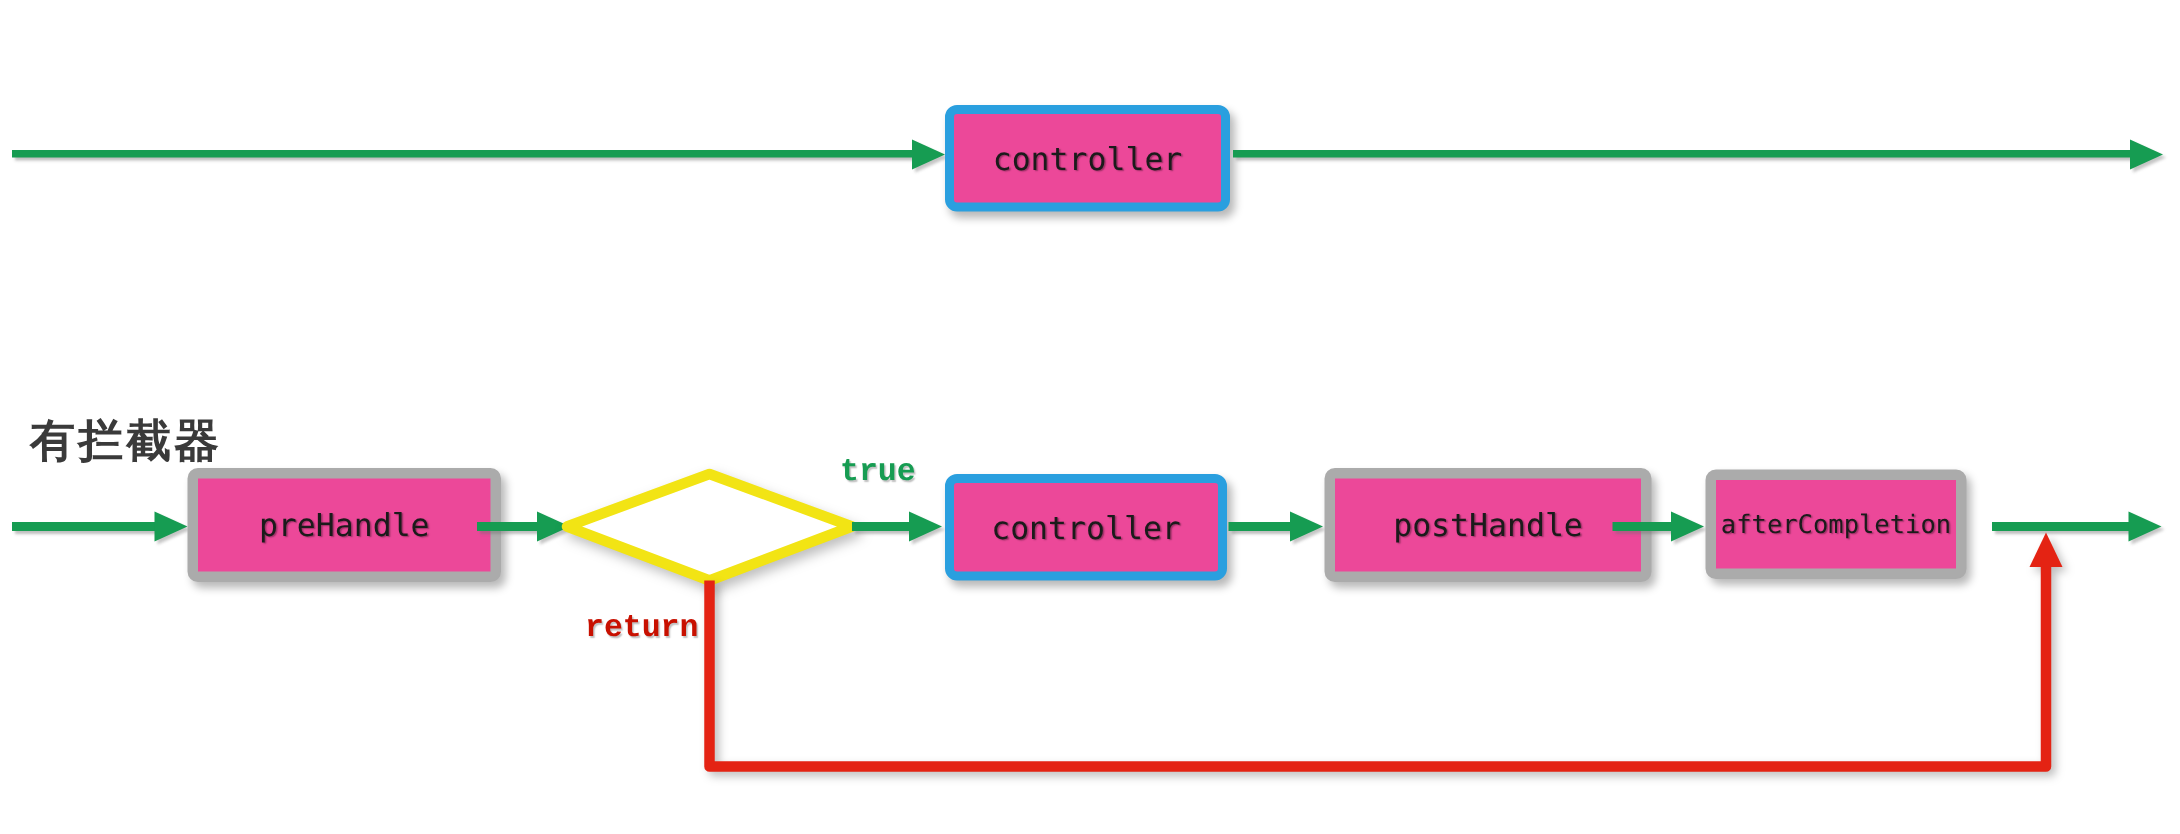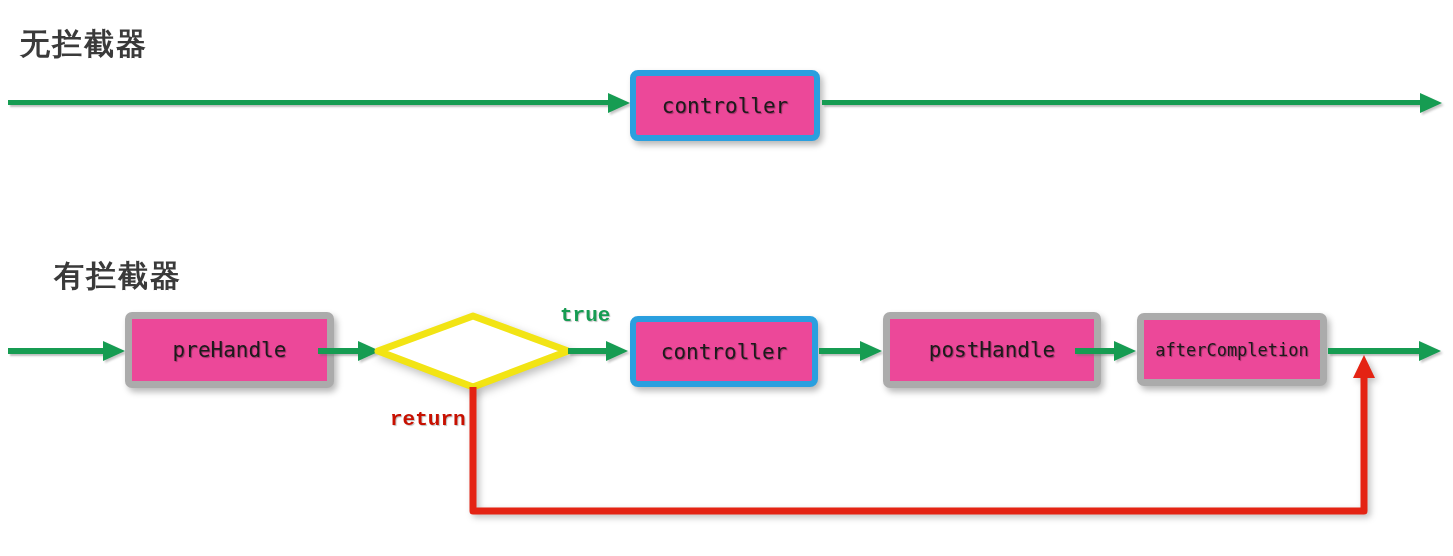--- a/index.html
+++ b/index.html
@@ -18,21 +18,21 @@
   .section-title {
     position: absolute;
     left: 20px;
     font-size: 30px;
     font-weight: bold;
     color: var(--title-text, #3a3a3a);
     letter-spacing: 2px;
     font-family: "Liberation Sans", sans-serif;
   }
   #title-no-interceptor { top: 24px; }
-  #title-with-interceptor { top: 256px; margin-left: 34px; }
+  #title-with-interceptor { top: 274px; }
 
   .hline {
     position: absolute;
     background: var(--arrow-green, #169C52);
     box-shadow: 2px 2px 2px rgba(110,110,110,0.45);
   }
   .arrow-right {
     position: absolute;
     width: 0; height: 0;
     border-top: 10px solid transparent;
@@ -100,21 +100,20 @@
   }
   .red-arrowhead {
     fill: var(--flow-red, #E42313);
   }
 </style>
 </head>
 <body>
 
 <div class="canvas">
 
-  <div class="section-title" id="title-no-interceptor">无拦截器</div>
 
   <div class="hline" style="left:8px; top:100px; width:600px; height:5px;"></div>
   <div class="arrow-right" style="left:608px; top:93px;"></div>
 
   <div class="node-box box-blue" style="left:630px; top:70px; width:190px; height:71px;">
     <span>controller</span>
   </div>
 
   <div class="hline" style="left:822px; top:100px; width:598px; height:5px;"></div>
   <div class="arrow-right" style="left:1420px; top:93px;"></div>
@@ -147,21 +146,21 @@
   <div class="hline" style="left:819px; top:348px; width:43px; height:6px;"></div>
   <div class="arrow-right" style="left:860px; top:341px;"></div>
 
   <div class="node-box box-gray" style="left:883px; top:312px; width:218px; height:76px;">
     <span>postHandle</span>
   </div>
 
   <div class="hline" style="left:1075px; top:348px; width:41px; height:6px;"></div>
   <div class="arrow-right" style="left:1114px; top:341px;"></div>
 
-  <div class="node-box box-gray" style="left:1137px; top:313px; width:190px; height:73px; font-size:17px;">
+  <div class="node-box box-gray" style="left:1137px; top:313px; width:174px; height:73px; font-size:17px;">
     <span>afterCompletion</span>
   </div>
 
   <div class="hline" style="left:1328px; top:348px; width:93px; height:6px;"></div>
   <div class="arrow-right" style="left:1419px; top:341px;"></div>
 
   <div class="branch-label" id="label-false">return</div>
 
   <svg class="svg-layer" style="left:455px; top:350px; filter:drop-shadow(3px 3px 3px rgba(0,0,0,0.25));" width="930" height="180" viewBox="0 0 930 180">
     <polyline class="red-path-line" points="18,37 18,161 909,161 909,25"></polyline>

